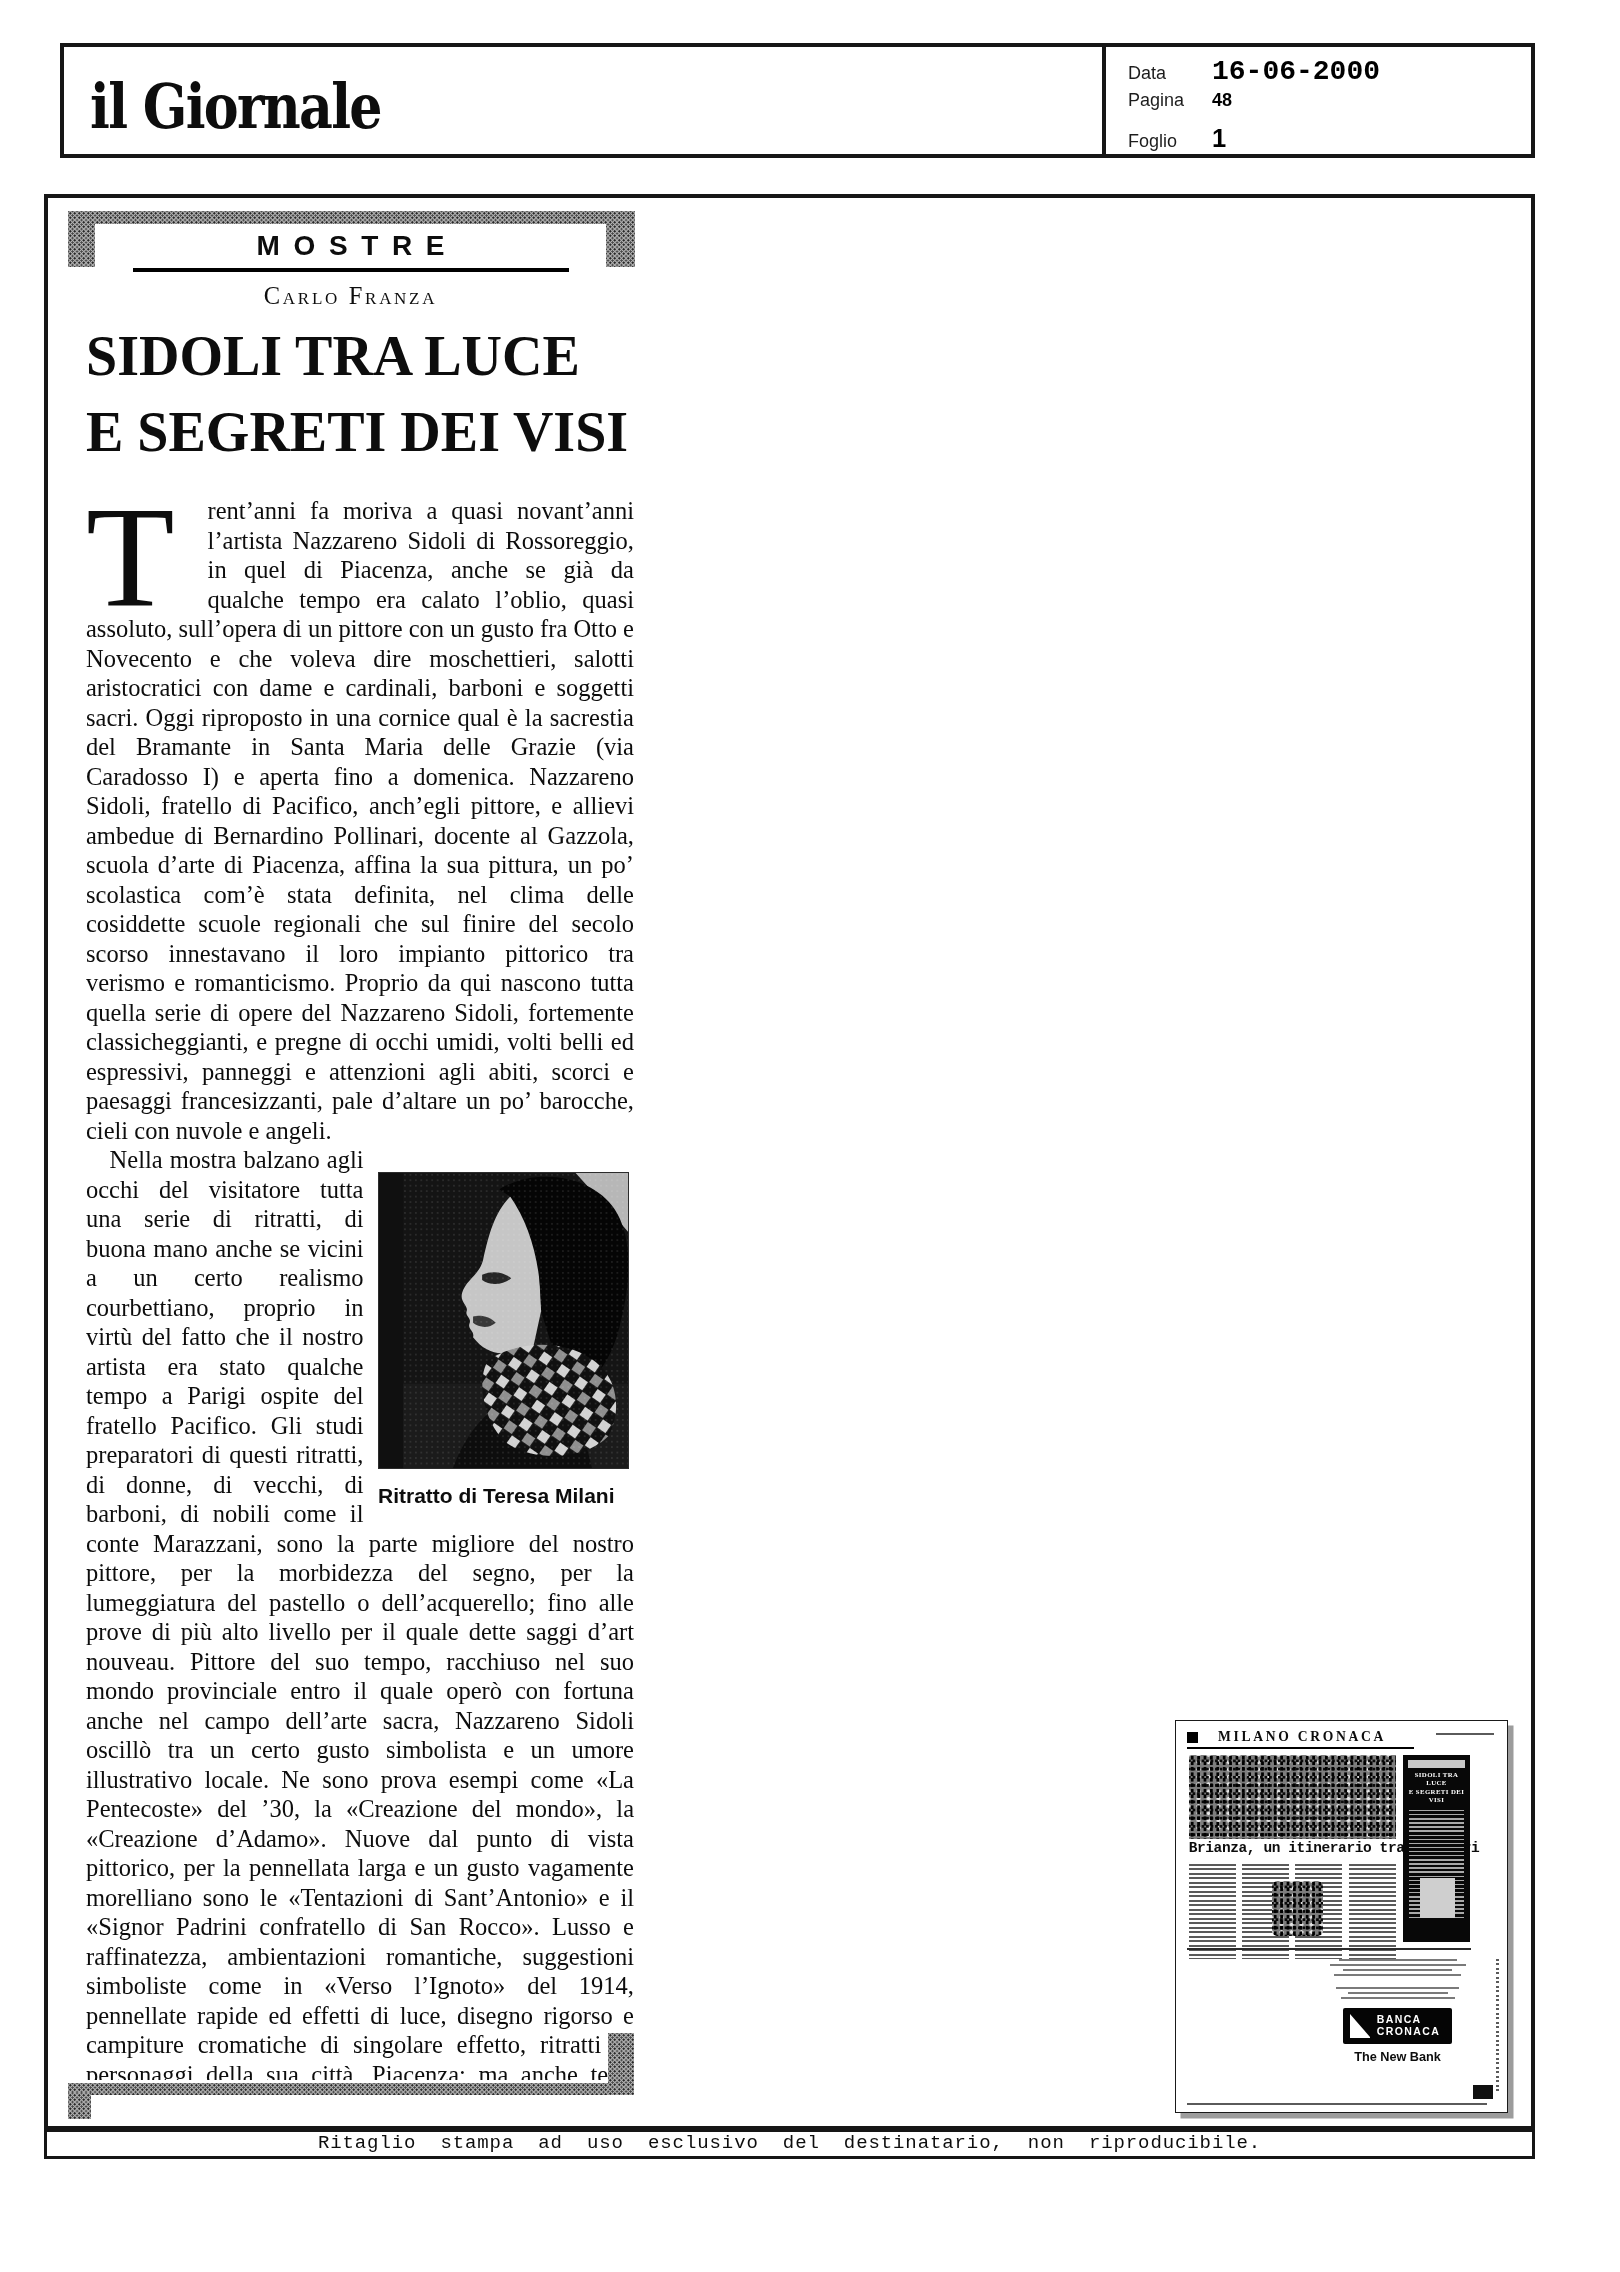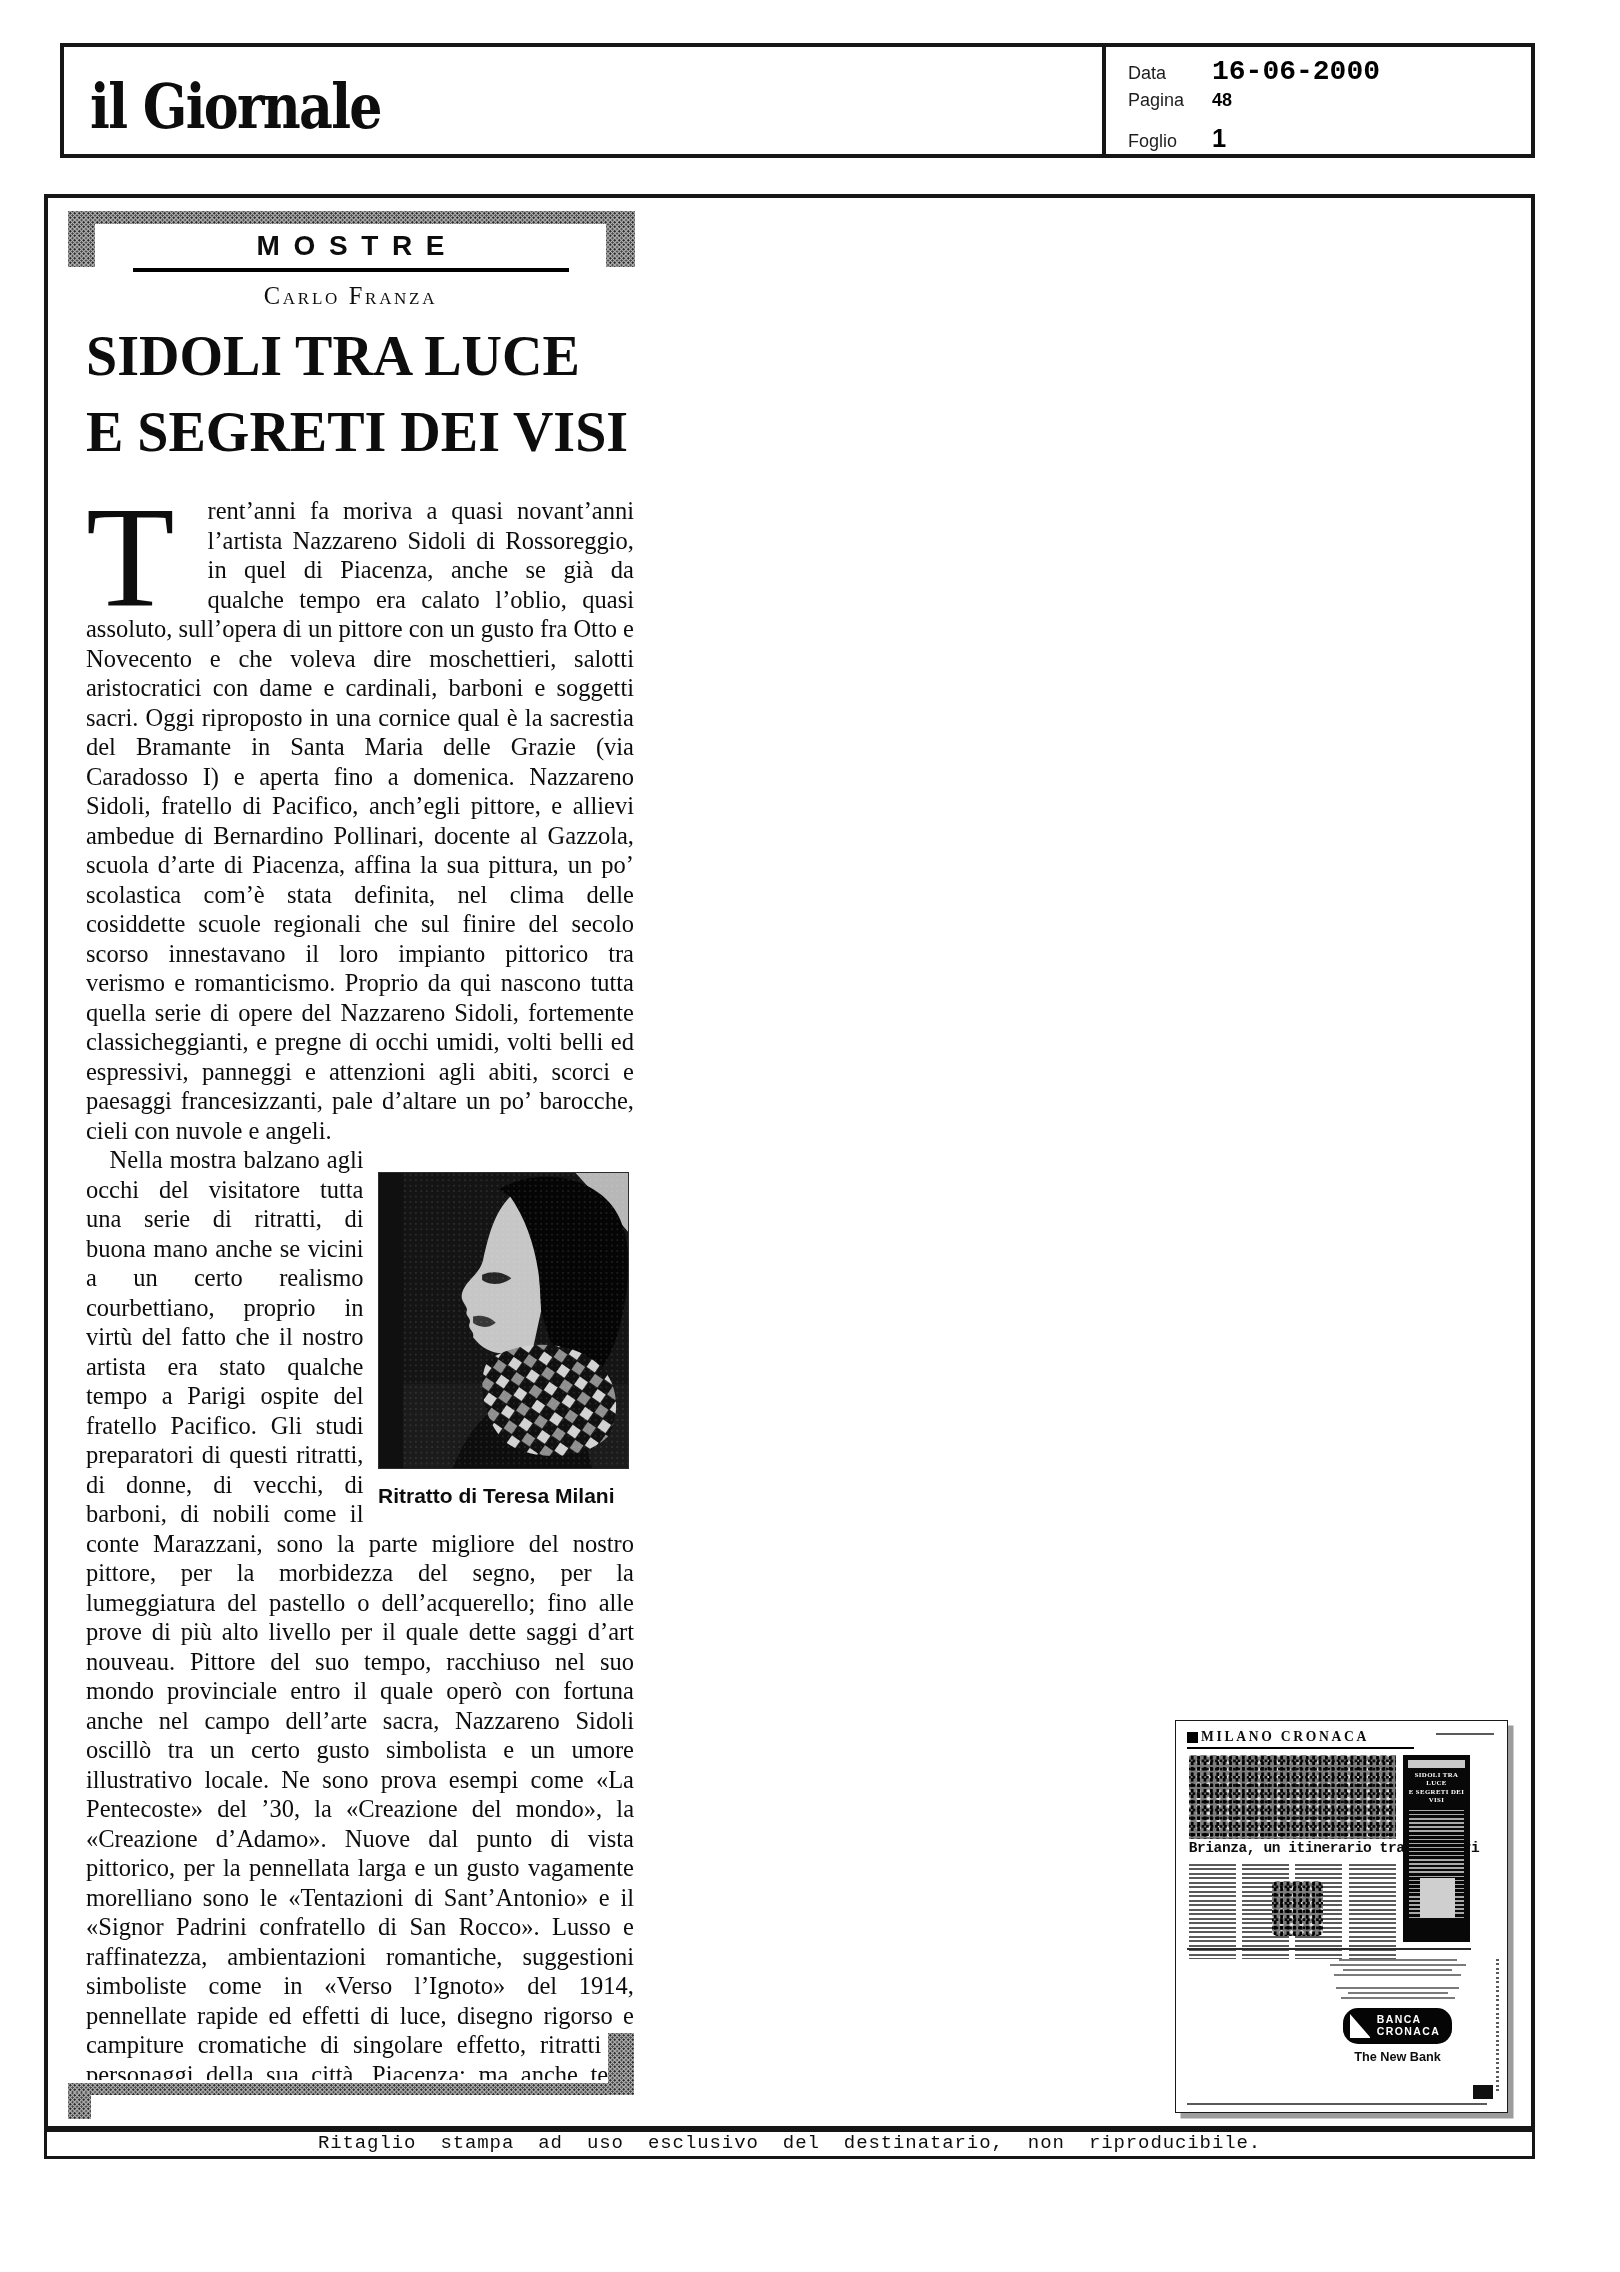--- a/index.html
+++ b/index.html
@@ -86,21 +86,21 @@
   
   .deco-bar { left:68px; top:2083px; width:565px; height:11.8px; }
   .deco-riser { left:608px; top:2033px; width:25.5px; height:62px; }
   .deco-nub { left:68px; top:2093px; width:23px; height:25.5px; }
 
   
   .thumb {
     left:1175px; top:1720px; width:333px; height:393px; background:#fff;
     border:1.8px solid #1a1a1a; box-shadow:5.5px 5.5px 0 #9c9c9c;
   }
-  .mp-head { left:11px; top:8.2px; display:flex; align-items:center; gap:3px; }
+  .mp-head { left:11px; top:8.2px; display:flex; align-items:center; gap:20px; }
   .mp-square { width:11px; height:11px; background:#000; }
   .mp-title { font-family:"Liberation Serif", serif; font-weight:600; font-size:13.6px; letter-spacing:2.7px; }
   .mp-head-rule { left:11px; top:26px; width:227px; height:1.8px; background:#000; }
   .mp-head-right { right:12.7px; top:11.8px; width:58px; height:5.5px; }
   .mp-photo { left:12.7px; top:34px; width:207px; height:84px; }
   .mp-headline {
     left:12.7px; top:119px; width:218px; font-family:Liberation Mono, monospace; font-weight:bold;
     font-size:14.5px; letter-spacing:-0.4px; white-space:nowrap;
   }
   .mp-cols { left:12.7px; top:143px; width:207px; height:95px; display:flex; gap:6.4px; }
@@ -112,21 +112,21 @@
   .mp-side-lines { margin:5.5px 2.7px 0; height:109px; }
   .mp-side-patch { position:absolute; left:17.3px; bottom:23.6px; width:35px; height:40px; background:#cfcfcf; }
   .mp-sep { left:11px; top:227px; width:284px; height:1.8px; background:#2a2a2a; }
   .mp-ad-black { left:16.4px; top:236px; width:120px; height:144px; background:#030303; color:#fff; text-align:center; padding-top:11.8px; }
   .mp-ad-line { font-family:"Liberation Sans", sans-serif; font-weight:bold; font-size:13px; line-height:15.5px; }
   .mp-ad-big { font-family:"Liberation Sans", sans-serif; font-weight:bold; font-size:19px; margin-top:2.7px; }
   .mp-ad-sub { height:2.7px; margin:8.2px auto 0; background:#b5b5b5; }
   .mp-ad-right { left:144px; top:235px; width:155px; }
   .mp-bar { background:#7a7a7a; height:2.3px; margin:2.7px auto 0; }
   .mp-banklogo {
-    margin:9px auto 0; width:109px; height:36px; background:#050505; border-radius:15px;
+    margin:9px auto 0; width:109px; height:36px; background:#050505; border-radius:2px;
     display:flex; align-items:center; gap:6.4px; padding:0 7.3px;
   }
   .mp-bank-flag { width:20px; height:23.6px; background:#ffffff; position:relative; overflow:hidden; }
   .mp-bank-flag::after { content:""; position:absolute; left:0; top:0; width:0; height:0; border-left:20px solid transparent; border-top:23.6px solid #050505; }
   .mp-bank-text { color:#fff; font-family:"Liberation Sans", sans-serif; font-weight:bold; font-size:10.5px; line-height:11.8px; letter-spacing:1.4px; }
   .mp-bank-tag { text-align:center; font-family:"Liberation Sans", sans-serif; font-weight:bold; font-size:12.7px; margin-top:5.5px; }
   .mp-vtext { right:8.2px; top:238px; width:2.7px; height:135px; }
   .mp-bottom-line { left:11px; bottom:6.4px; width:300px; height:2.7px; }
   .mp-stamp { right:14.5px; bottom:12.7px; width:20px; height:14.5px; background:#101010; }
 

